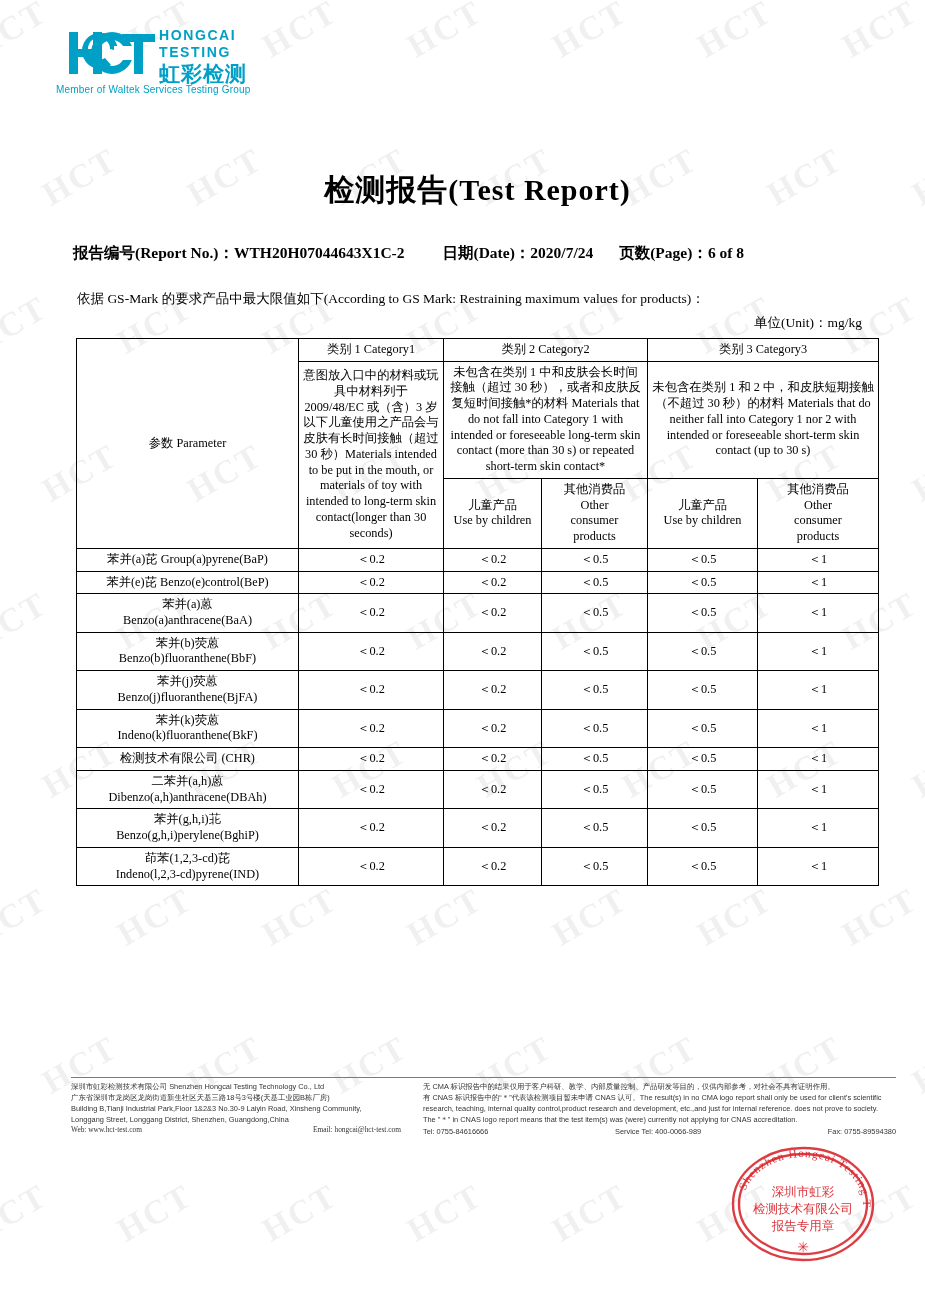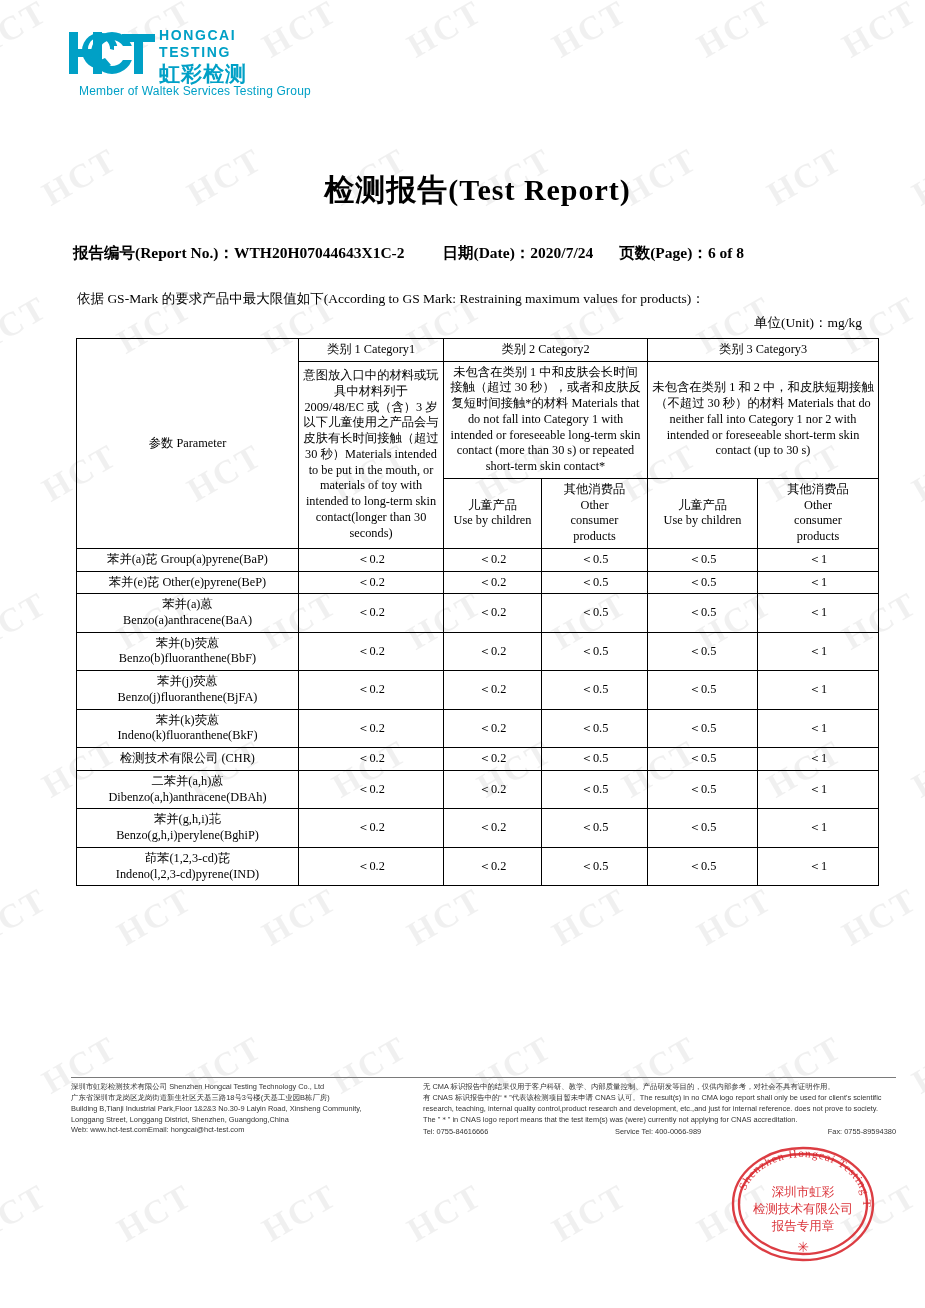--- a/index.html
+++ b/index.html
@@ -84,24 +84,24 @@
   .logo-text .l3 {
     font-family: "Liberation Sans", sans-serif;
     font-size: 21px;
     color: #00a0c6;
     font-weight: bold;
     margin-top: 4px;
     letter-spacing: 1px;
   }
   .logo-member {
     position: absolute;
-    left: 64px;
+    left: 41px;
     top: 84px;
     font-family: "Liberation Sans", sans-serif;
-    font-size: 12px;
+    font-size: 10px;
     color: #00a0c6;
     letter-spacing: .2px;
   }
 
   
   .doc-title {
     text-align: center;
     font-size: 30px;
     font-weight: bold;
     margin-top: 60px;
@@ -202,20 +202,22 @@
     line-height: 1.45;
     color: #333;
   }
   .footer-right .fr-row {
     display: flex;
     justify-content: space-between;
     margin-top: 2px;
   }
   .footer-left .fl-row {
     display: flex;
+    justify-content: space-between;
+    font-family: Liberation Serif, serif;
   }
 </style>
 </head>
 <body>
 
 <div id="watermark">
     <div class="wm" style="left: -30px; top: 10px;">HCT</div>
     <div class="wm" style="left: 115px; top: 10px;">HCT</div>
     <div class="wm" style="left: 260px; top: 10px;">HCT</div>
     <div class="wm" style="left: 405px; top: 10px;">HCT</div>
@@ -368,21 +370,21 @@
             <div>苯并(a)芘 Group(a)pyrene(BaP)</div>
           </td>
           <td class="val">＜0.2</td>
           <td class="val">＜0.2</td>
           <td class="val">＜0.5</td>
           <td class="val">＜0.5</td>
           <td class="val">＜1</td>
         </tr>
         <tr>
           <td class="rowname">
-            <div>苯并(e)芘 Other(e)pyrene(BeP)</div>
+            <div>苯并(e)芘 Benzo(e)control(BeP)</div>
           </td>
           <td class="val">＜0.2</td>
           <td class="val">＜0.2</td>
           <td class="val">＜0.5</td>
           <td class="val">＜0.5</td>
           <td class="val">＜1</td>
         </tr>
         <tr>
           <td class="rowname">
             <div>苯并(a)蒽</div>

